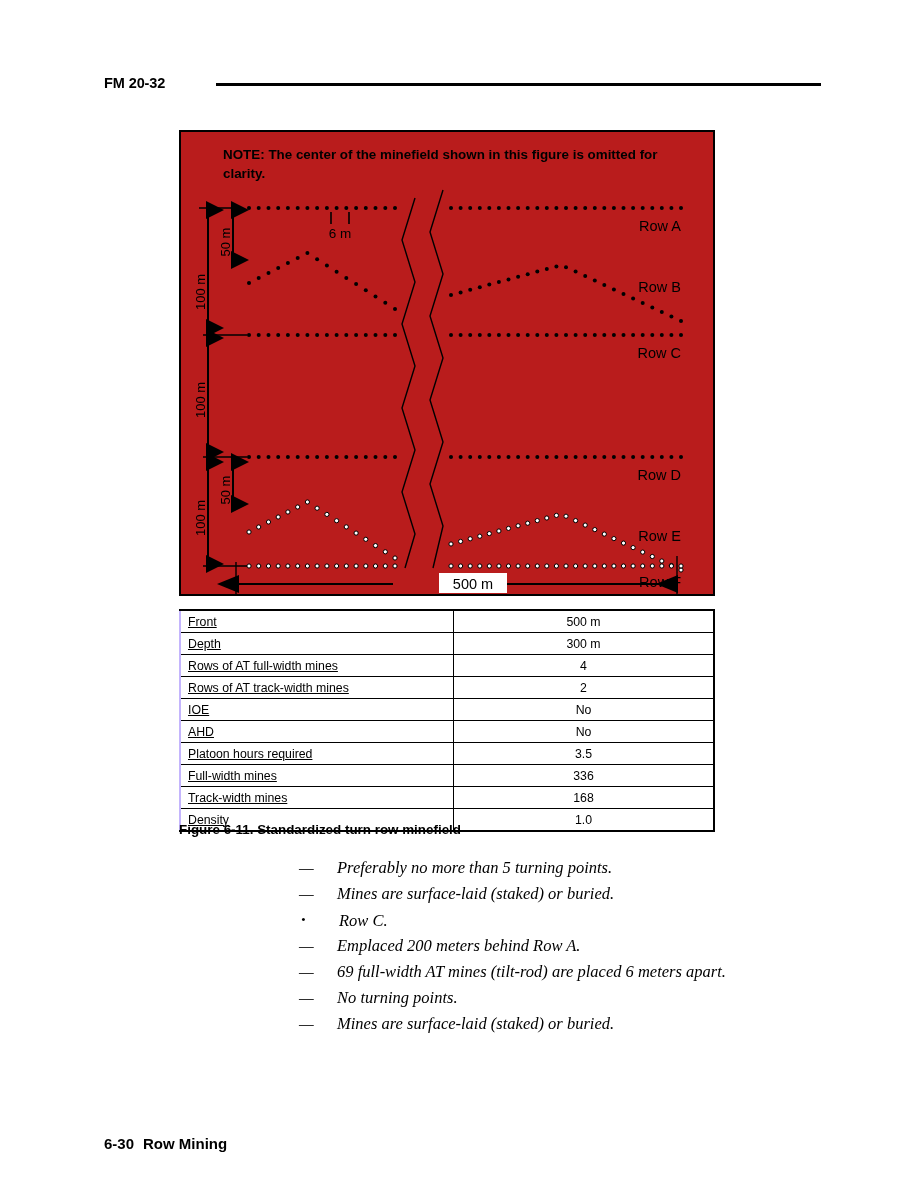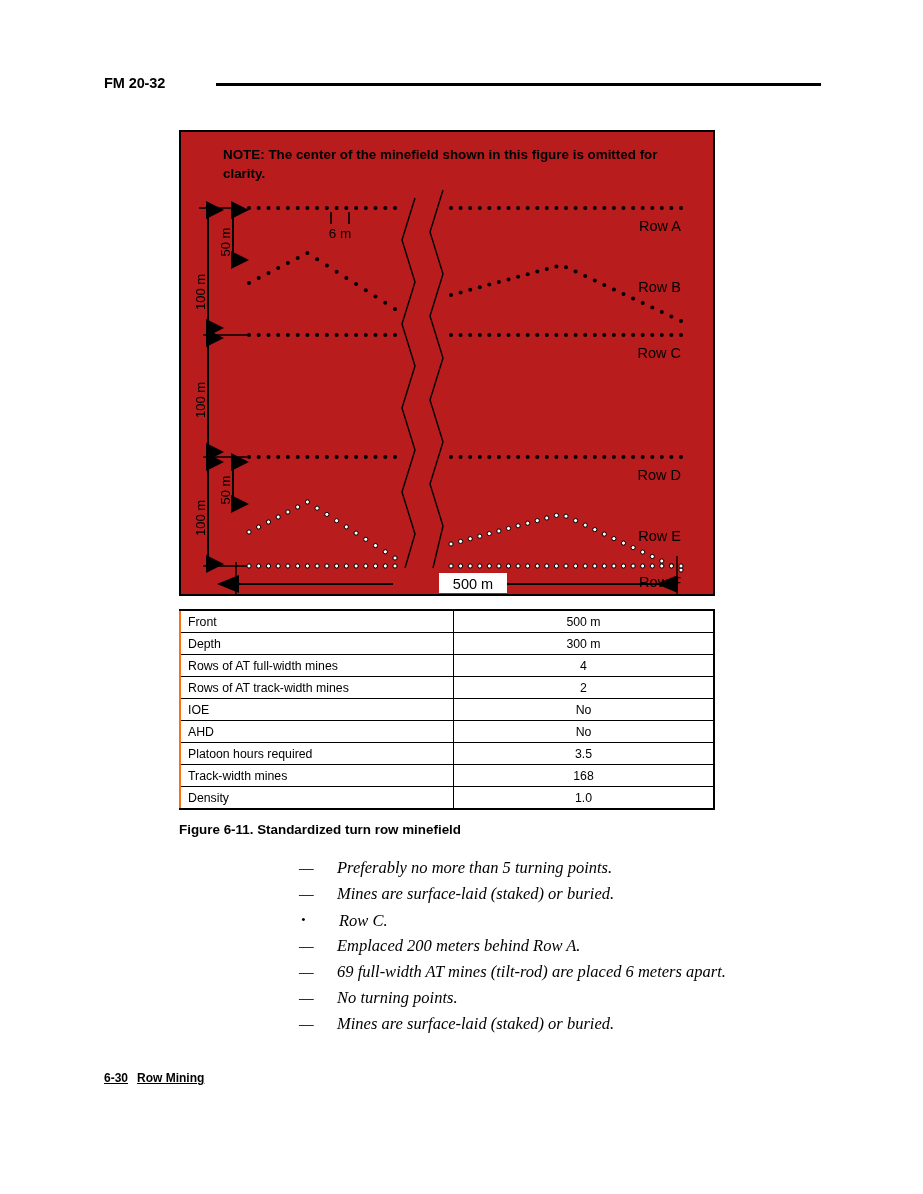--- a/index.html
+++ b/index.html
@@ -97,21 +97,21 @@
   }
   #specs-table td.spec-value {
     text-align: center;
   }
   #specs-table tr:first-child td {
     border-top: 2px solid #000000;
   }
   #specs-table tr:last-child td {
     border-bottom: 2px solid #000000;
   }
-  #specs-table td.spec-label { border-left: 2px solid #f97316; }
+  #specs-table td.spec-label { border-left: 2px solid #c4b5fd; text-decoration: underline; }
   #specs-table td.spec-value { border-right: 2px solid #000000; }
 
   
   #figure-caption {
     position: absolute;
     left: 179px;
     top: 822px;
     width: 536px;
     text-align: left;
     font-family: "Liberation Sans", "DejaVu Sans", sans-serif;
@@ -150,26 +150,25 @@
   }
   .marker.dot-marker {
     font-size: 13px;
     vertical-align: 2px;
   }
 
   
   #page-footer {
     position: absolute;
     left: 104px;
-    top: 1071px;
+    top: 1135px;
     font-family: "Liberation Sans", "DejaVu Sans", sans-serif;
     font-weight: bold;
-    font-size: 12px;
+    font-size: 15px;
     white-space: nowrap;
-    text-decoration: underline;
   }
   #footer-page-number { margin-right: 9px; }
 </style>
 </head>
 <body>
 
 <div id="page-header">
   <div id="header-manual-id">FM 20-32</div>
   <div id="header-rule"></div>
 </div>
@@ -531,20 +530,24 @@
       </tr>
       <tr>
         <td class="spec-label">AHD</td>
         <td class="spec-value">No</td>
       </tr>
       <tr>
         <td class="spec-label">Platoon hours required</td>
         <td class="spec-value">3.5</td>
       </tr>
       <tr>
+        <td class="spec-label">Full-width mines</td>
+        <td class="spec-value">336</td>
+      </tr>
+      <tr>
         <td class="spec-label">Track-width mines</td>
         <td class="spec-value">168</td>
       </tr>
       <tr>
         <td class="spec-label">Density</td>
         <td class="spec-value">1.0</td>
       </tr>
     </tbody>
 </table>
 

